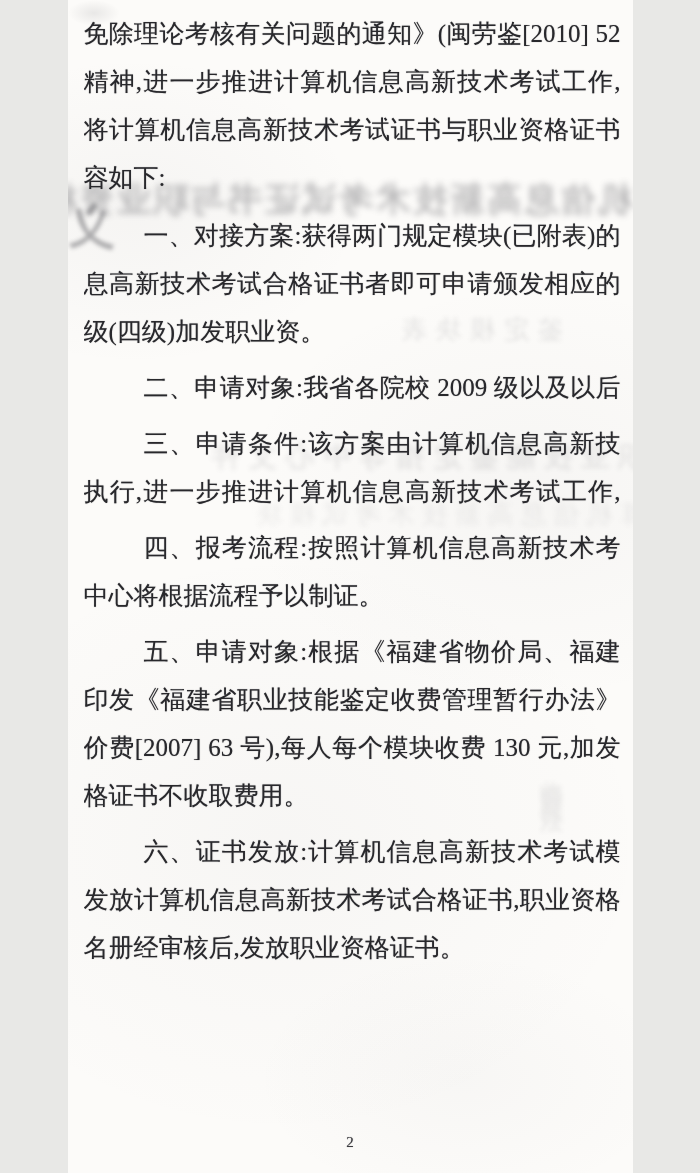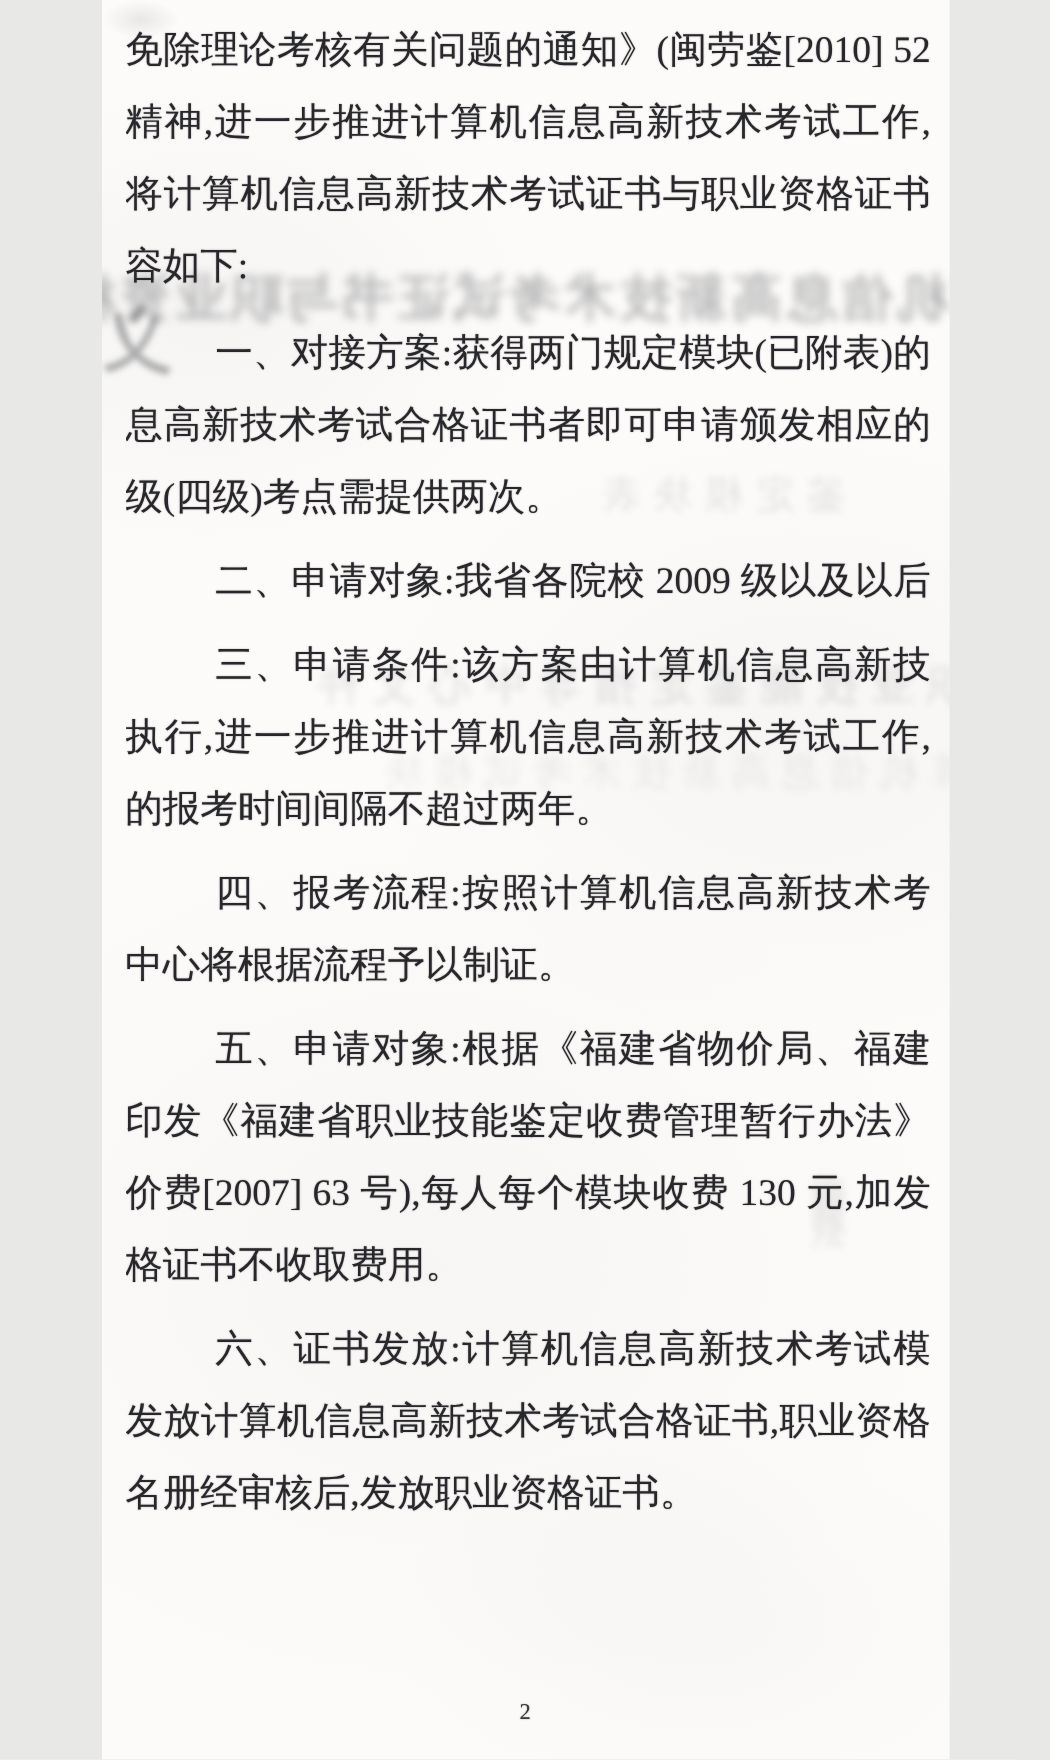--- a/index.html
+++ b/index.html
@@ -147,25 +147,24 @@
   <div class="ghost ghost-column">收费管理暂行办法</div>
   <div class="ghost-smudge"></div>
 
   <div class="text-block">
     <div class="line">免除理论考核有关问题的通知》(闽劳鉴[2010] 52 号)的文件</div>
     <div class="line">精神,进一步推进计算机信息高新技术考试工作,经研究决定,</div>
     <div class="line">将计算机信息高新技术考试证书与职业资格证书对接,具体内</div>
     <div class="line short">容如下:</div>
     <div class="line indent pstart p1">一、对接方案:获得两门规定模块(已附表)的计算机信</div>
     <div class="line">息高新技术考试合格证书者即可申请颁发相应的中级操作员</div>
-    <div class="line short">级(四级)考点需提供两次。</div>
+    <div class="line short">级(四级)加发职业资。</div>
     <div class="line indent pstart">二、申请对象:我省各院校 2009 级以及以后入学的学生。</div>
     <div class="line indent pstart">三、申请条件:该方案由计算机信息高新技术考试站申请</div>
     <div class="line">执行,进一步推进计算机信息高新技术考试工作,两个模块</div>
-    <div class="line short">的报考时间间隔不超过两年。</div>
     <div class="line indent pstart">四、报考流程:按照计算机信息高新技术考试考务流程,</div>
     <div class="line short">中心将根据流程予以制证。</div>
     <div class="line indent pstart">五、申请对象:根据《福建省物价局、福建省财政厅关于</div>
     <div class="line">印发《福建省职业技能鉴定收费管理暂行办法》的通知》(闽</div>
     <div class="line">价费[2007] 63 号),每人每个模块收费 130 元,加发职业资</div>
     <div class="line short">格证书不收取费用。</div>
     <div class="line indent pstart">六、证书发放:计算机信息高新技术考试模块考试合格后</div>
     <div class="line">发放计算机信息高新技术考试合格证书,职业资格证书的申报</div>
     <div class="line short">名册经审核后,发放职业资格证书。</div>
   </div>

